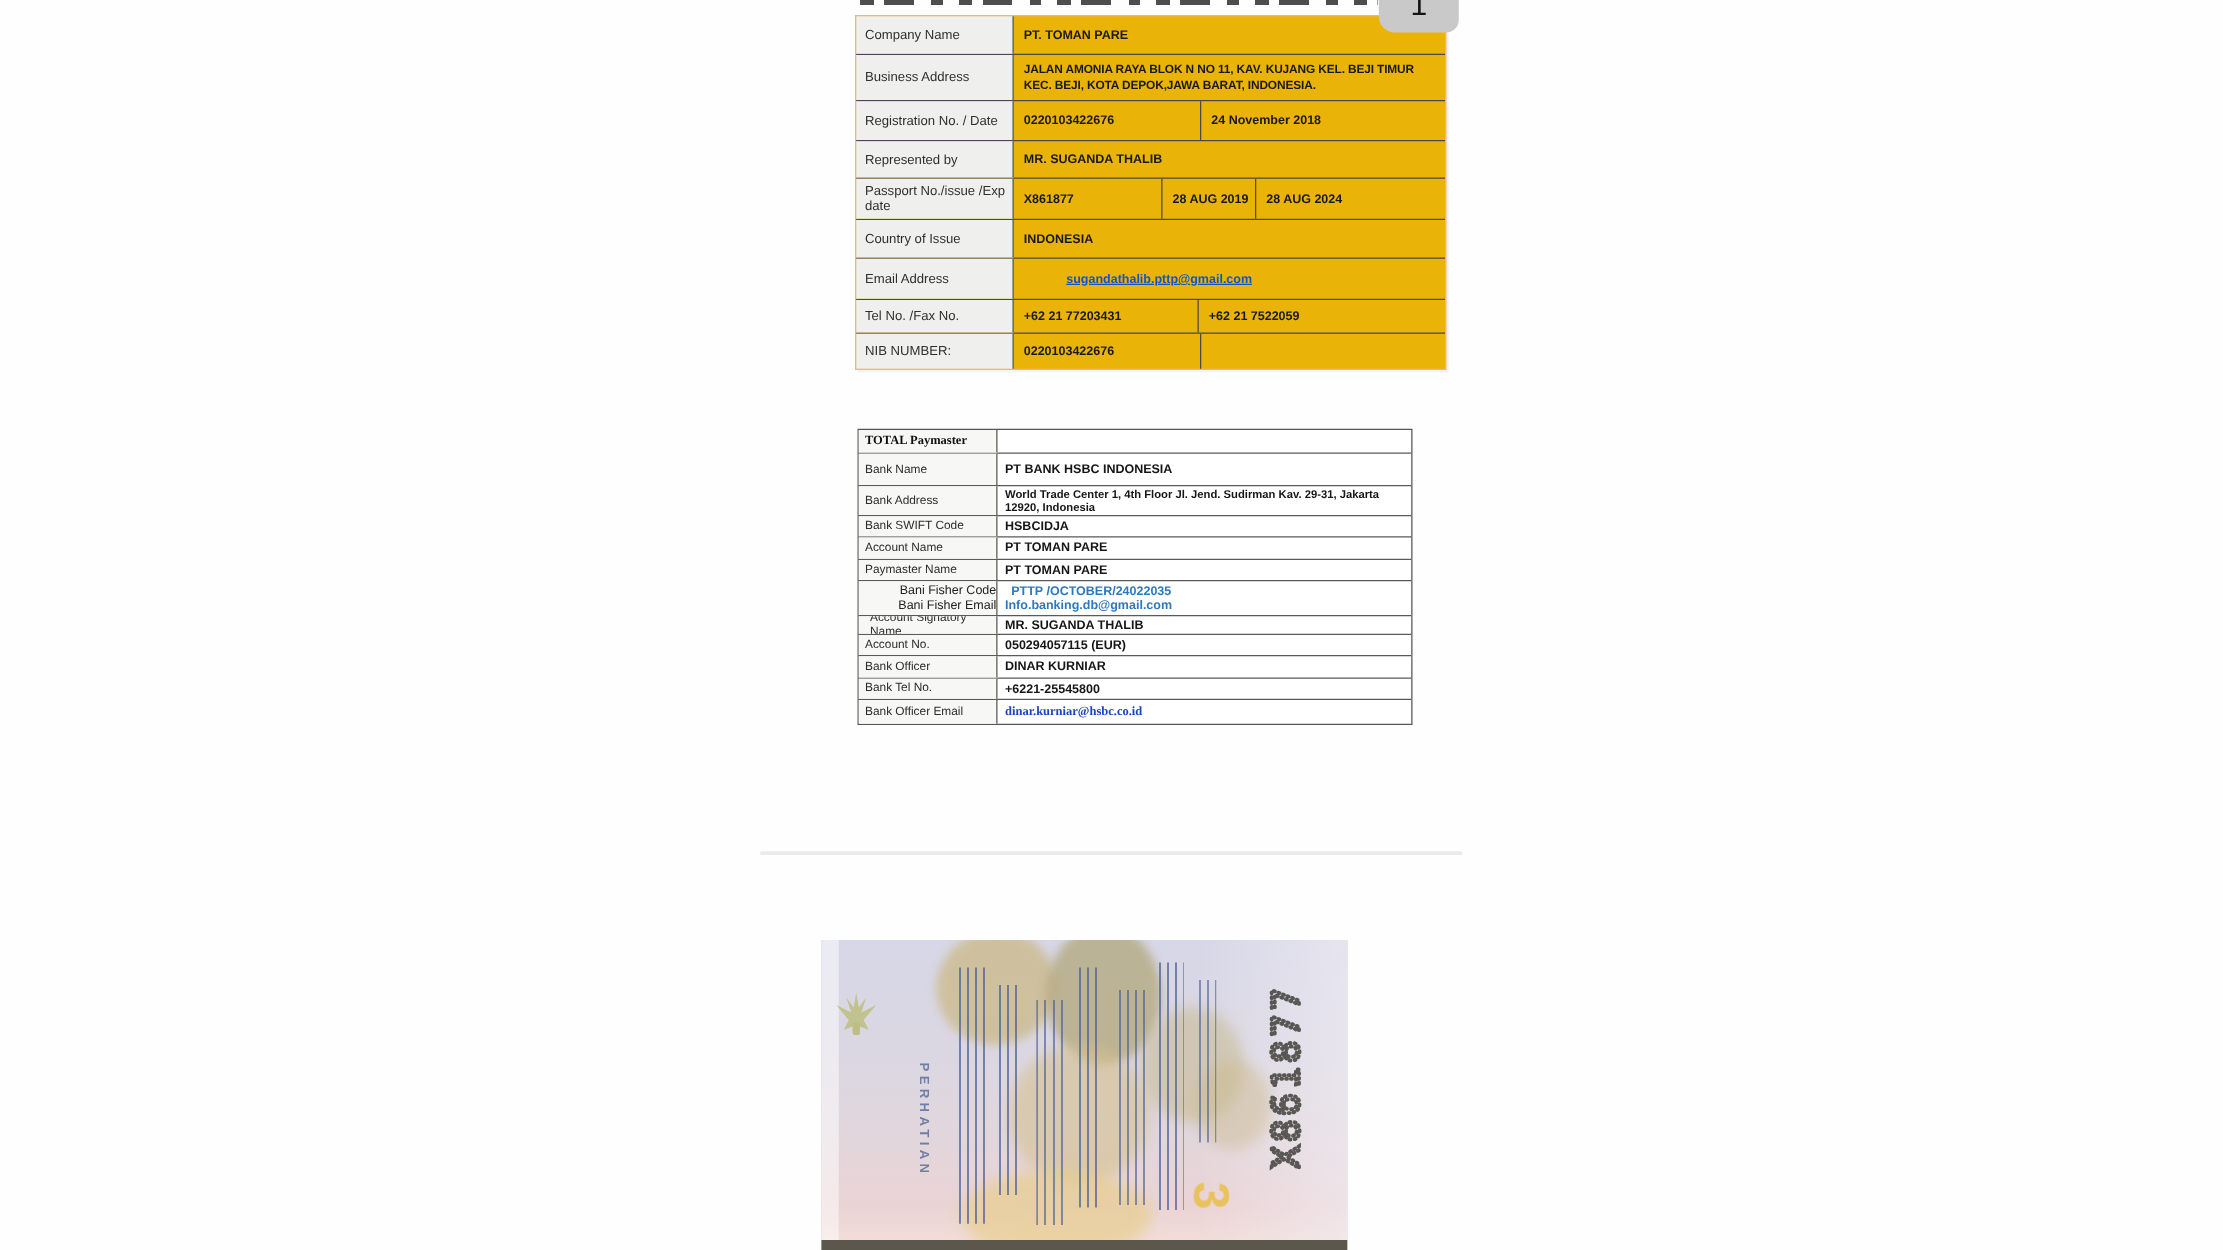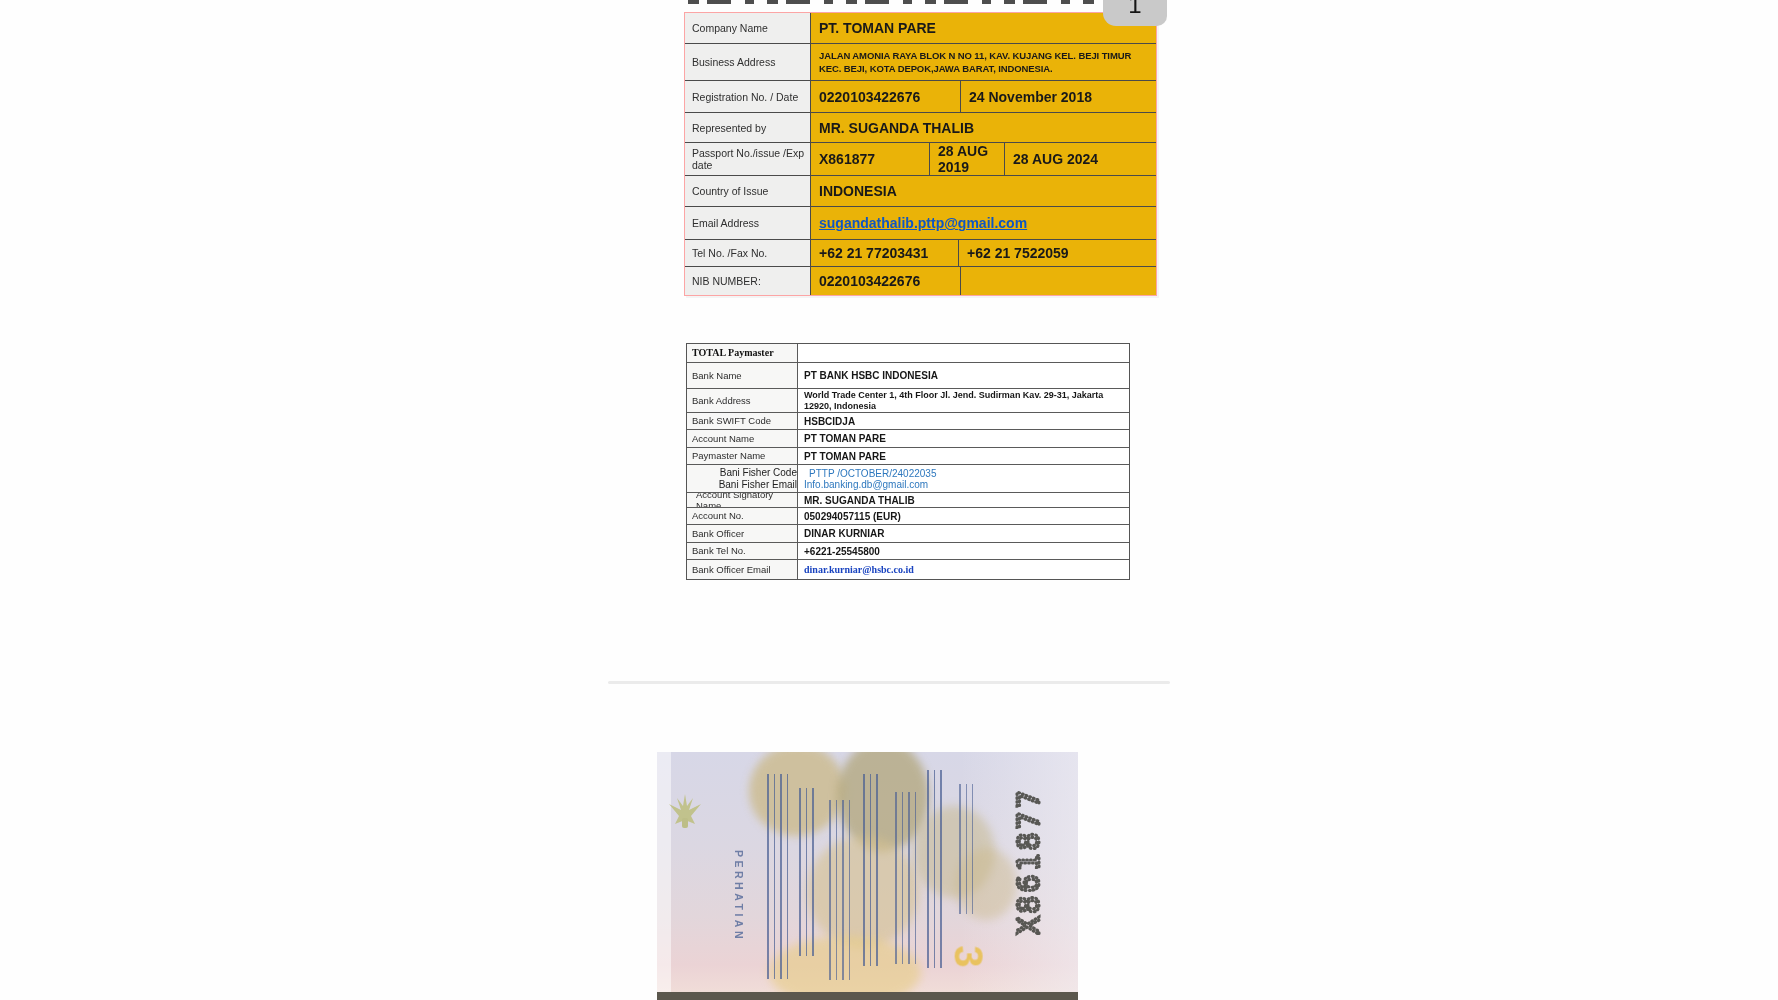--- a/index.html
+++ b/index.html
@@ -17,40 +17,40 @@
 
   
   .t1{position:absolute;left:684px;top:12px;width:473px;border:1px solid #fca5a5;background:#eab308;
       box-sizing:border-box;box-shadow:2px 2px 0 rgba(0,0,0,0.04);}
   .t1-row{display:flex;border-bottom:1px solid #4a4a4a;box-sizing:border-box;}
   .t1-row:last-child{border-bottom:none;}
   .t1-label{width:126px;flex:0 0 126px;background:#efefee;border-right:1px solid #4a4a4a;
     box-sizing:border-box;display:flex;align-items:center;padding-left:7px;
     font-size:10.5px;color:#2f2f2f;overflow:hidden;}
   .t1-vals{flex:1;display:flex;min-width:0;}
-  .t1-val{display:flex;align-items:center;padding-left:8px;font-weight:700;font-size:14px;
+  .t1-val{display:flex;align-items:center;padding-left:8px;font-weight:700;font-size:10px;
     color:#191919;box-sizing:border-box;overflow:hidden;}
   .t1-val + .t1-val{border-left:1px solid #4a4a4a;}
   .t1-val.grow{flex:1;}
   .wrap{align-items:flex-start;padding-top:5px;font-size:9.5px;line-height:13px;letter-spacing:-0.1px;padding-right:6px;}
-  .link{color:#0f56c4;text-decoration:underline;font-weight:700;cursor:pointer;}
+  .link{color:#0f56c4;text-decoration:underline;font-weight:700;cursor:pointer;margin-left:34px;}
 
   
   .t2{position:absolute;left:686px;top:343px;width:444px;border:1px solid #555;background:#fff;
       box-sizing:border-box;}
   .t2-row{display:flex;border-bottom:1px solid #5a5a5a;box-sizing:border-box;}
   .t2-row:last-child{border-bottom:none;}
   .t2-label{width:111px;flex:0 0 111px;background:#f7f7f6;border-right:1px solid #5a5a5a;
     box-sizing:border-box;display:flex;flex-direction:column;justify-content:center;
     padding-left:5px;font-size:9.5px;color:#2c2c2c;overflow:hidden;line-height:11.5px;}
   .t2-val{flex:1;display:flex;flex-direction:column;justify-content:center;padding-left:6px;
     font-weight:700;font-size:10px;color:#161616;overflow:hidden;line-height:11px;box-sizing:border-box;}
   .serif{font-family:"Liberation Serif","DejaVu Serif",serif;font-weight:700;font-size:10px;color:#111;}
   .fisher-label{font-family:"Liberation Sans",sans-serif;font-weight:400;font-size:10px;color:#222;text-align:right;}
-  .fisher-val{font-weight:400;font-size:10px;color:#2e78be;}
+  .fisher-val{font-weight:700;font-size:10px;color:#2e78be;}
   .fisher-val .ind{padding-left:5px;}
   .tiny{font-size:9px;line-height:10.5px;font-weight:700;}
   .serif-link{font-family:"Liberation Serif","DejaVu Serif",serif;color:#1a44c0;font-weight:700;
     font-size:10px;cursor:pointer;}
 
   
   .divider{position:absolute;left:608px;top:681px;width:562px;height:3px;background:#ebebeb;border-radius:2px;}
 
   
   .photo{position:absolute;left:657px;top:752px;width:421px;height:248px;overflow:hidden;background:#dcdae6;}

